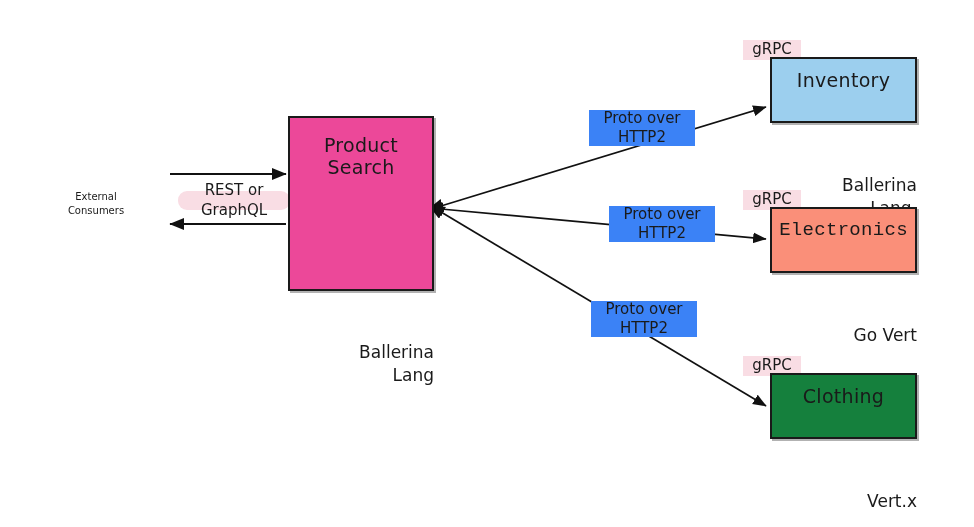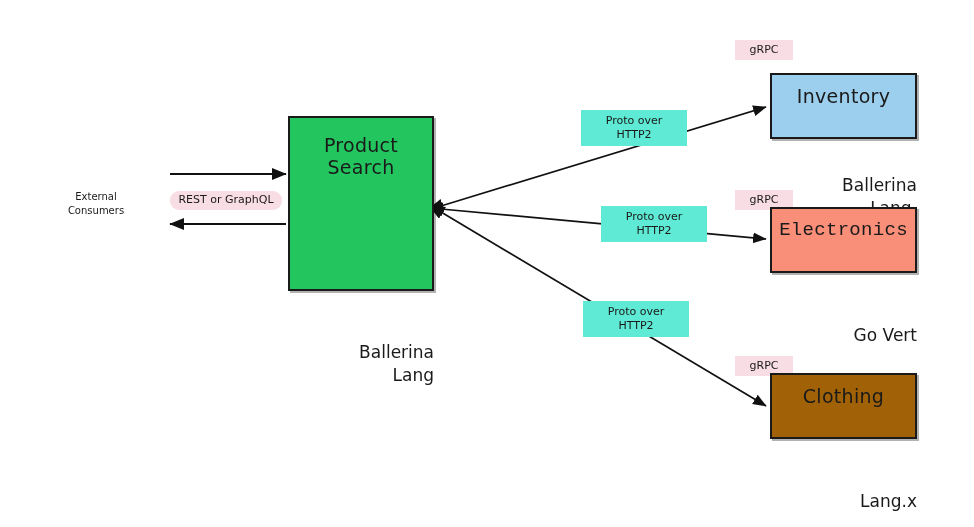--- a/index.html
+++ b/index.html
@@ -46,43 +46,44 @@
     color: #1a1a1a;
     font-size: 17px;
     line-height: 1.35;
     white-space: pre-line;
     margin-top: 41px;
   }
   .tag {
     position: absolute;
     box-sizing: border-box;
     color: #1a1a1a;
-    font-size: 11px;
+    font-size: 15px;
     line-height: 1.3;
     text-align: center;
     display: flex;
     align-items: center;
     justify-content: center;
     white-space: pre-line;
+    margin-left: 8px;
   }
   .tag-pink { background: #f9dde4; }
-  .tag-gray { background: #5eead4; }
+  .tag-gray { background: #3b82f6; }
 
   .plain-label {
     position: absolute;
     text-align: center;
     color: #1a1a1a;
     font-size: 10px;
     line-height: 1.4;
     white-space: pre-line;
   }
 
   
   #node-product-search { left: 288px; top: 116px; width: 146px; height: 175px; }
-  #node-inventory      { left: 770px; top: 73px;  width: 147px; height: 66px; }
+  #node-inventory      { left: 770px; top: 57px;  width: 147px; height: 66px; }
   #node-electronics    { left: 770px; top: 207px; width: 147px; height: 66px; font-family: Liberation Mono, monospace; }
   #node-clothing       { left: 770px; top: 373px; width: 147px; height: 66px; }
 </style>
 </head>
 <body>
 
 <div id="canvas">
 
   <svg id="edges" viewBox="0 0 974 527" xmlns="http://www.w3.org/2000/svg">
     <defs>
@@ -106,21 +107,21 @@
     <line x1="441" y1="209" x2="766" y2="239" stroke="#111111" stroke-width="1.7" marker-start="url(#hub-arrow)" marker-end="url(#arrow-end)"></line>
 
     <line x1="441" y1="212" x2="766" y2="406" stroke="#111111" stroke-width="1.7" marker-start="url(#hub-arrow)" marker-end="url(#arrow-end)"></line>
   </svg>
 
   <div class="plain-label" style="left:46px; top:190px; width:100px;">External
 Consumers</div>
 
   <div class="tag tag-pink" style="left:170px; top:191px; width:112px; height:19px;border-radius:9px;">REST or GraphQL</div>
 
-  <div class="node" id="node-product-search" style="background:#22c55e;">
+  <div class="node" id="node-product-search" style="background:#ec4899;">
     <div class="node-title" style="top:16px;">Product
 Search</div>
   </div>
   <div class="caption" style="left:288px; top:300px; width:146px;">Ballerina
 Lang</div>
 
   <div class="tag tag-gray" style="left:581px; top:110px; width:106px; height:36px;">Proto over
 HTTP2</div>
 
   <div class="tag tag-gray" style="left:601px; top:206px; width:106px; height:36px;">Proto over
@@ -136,18 +137,18 @@
   <div class="caption" style="left:770px; top:133px; width:147px;">Ballerina
 Lang.</div>
 
   <div class="tag tag-pink" style="left:735px; top:190px; width:58px; height:20px;">gRPC</div>
   <div class="node" id="node-electronics" style="background:#fa8f79;">
     <div class="node-title" style="top:10px;">Electronics</div>
   </div>
   <div class="caption" style="left:770px; top:283px; width:147px;">Go Vert</div>
 
   <div class="tag tag-pink" style="left:735px; top:356px; width:58px; height:20px;">gRPC</div>
-  <div class="node" id="node-clothing" style="background:#a16207;padding-left:36px;">
+  <div class="node" id="node-clothing" style="background:#15803d;padding-left:36px;">
     <div class="node-title" style="top:10px;">Clothing</div>
   </div>
-  <div class="caption" style="left:770px; top:449px; width:147px;">Lang.x</div>
+  <div class="caption" style="left:770px; top:449px; width:147px;">Vert.x</div>
 
 </div>
 
 </body></html>

